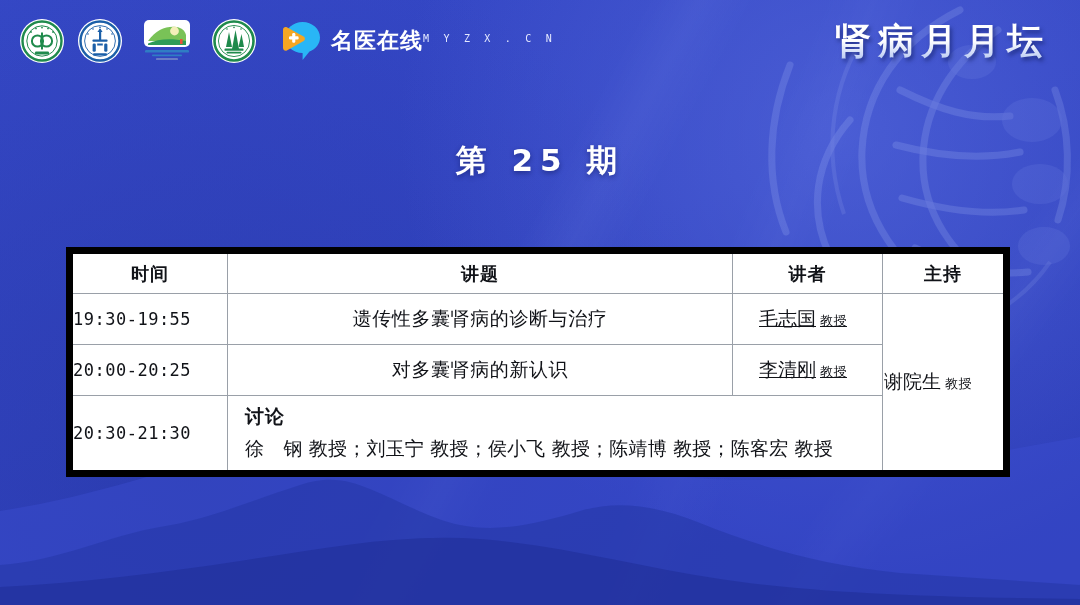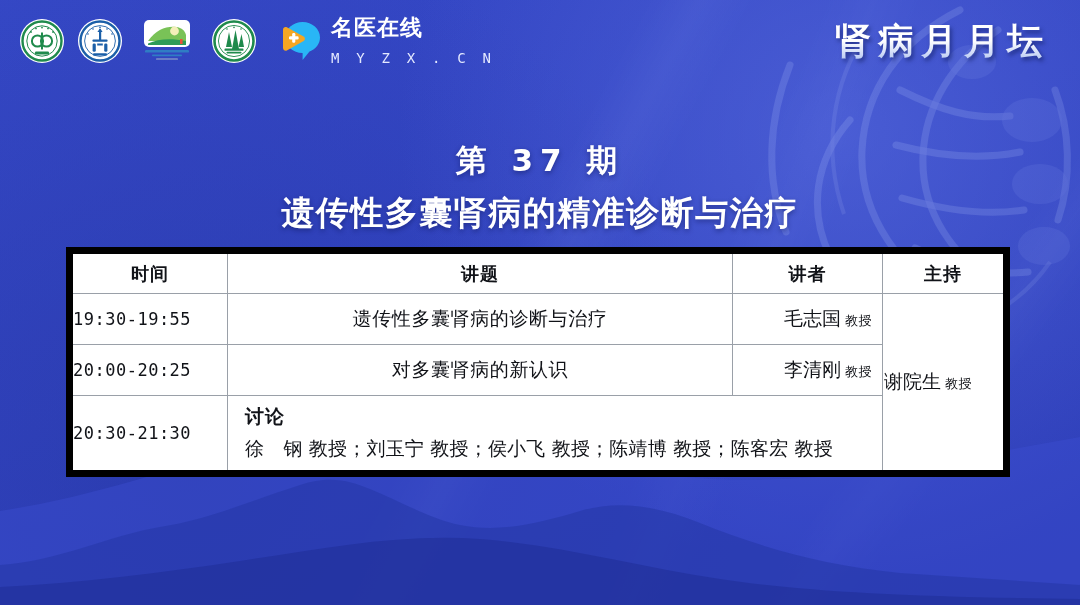--- a/index.html
+++ b/index.html
@@ -106,33 +106,33 @@
 
   .brand-mark {
     display: flex;
     align-items: center;
     gap: 9px;
     margin-left: 10px;
     flex: none;
   }
   .brand-mark .bubble { width: 42px; height: 40px; flex: none; }
   .brand-mark .bubble svg { width: 42px; height: 40px; display: block; }
-  .brand-text { display: flex; flex-direction: column; justify-content: flex-start; line-height: 1; }
+  .brand-text { display: flex; justify-content: flex-start; line-height: 1; }
   .brand-cn {
     font-size: 22px;
     font-weight: bold;
     color: #ffffff;
     letter-spacing: 1px;
     font-family: "DejaVu Sans", "Liberation Sans", sans-serif;
   }
   .brand-en {
-    font-size: 14px;
+    font-size: 10px;
     color: #e4e9ff;
     letter-spacing: 4.2px;
-    margin-top: 12px;
+    margin-top: 4px;
     font-family: "DejaVu Sans Mono", "Liberation Mono", monospace;
   }
 
   .forum-title {
     font-size: 36px;
     font-weight: bold;
     letter-spacing: 7px;
     padding-right: 8px;
     background: linear-gradient(180deg, #ffffff 0%, #ffffff 48%, #c9d6f6 78%, #9fb2e8 100%);
     -webkit-background-clip: text;
@@ -209,23 +209,24 @@
     white-space: nowrap;
     font-family: "DejaVu Sans Mono", "Liberation Mono", monospace;
   }
   td.topic-cell {
     font-size: 19px;
     text-align: center;
     letter-spacing: .6px;
   }
   td.speaker-cell {
     font-size: 19px;
-    text-align: right;
+    text-align: center;
     padding-right: 10px;
     white-space: nowrap;
+    text-decoration: underline;
   }
   td.host-cell {
     font-size: 19px;
     text-align: left;
     white-space: nowrap;
   }
   .suffix {
     font-size: 13px;
     margin-left: 4px;
     letter-spacing: .5px;
@@ -392,22 +393,21 @@
           <div class="brand-en">M Y Z X . C N</div>
         </div>
       </div>
 
     </div>
 
     <div class="forum-title">肾病月月坛</div>
   </div>
 
   <div class="title-block">
-    <div class="title-issue">第 37 期</div>
-    <div class="title-main">遗传性多囊肾病的精准诊断与治疗</div>
+    <div class="title-issue">第 25 期</div>
   </div>
 
   <div class="table-wrap">
     <table class="schedule">
       <colgroup>
         <col class="col-time">
           <col class="col-topic">
           <col class="col-spk">
           <col class="col-host">
       </colgroup>

